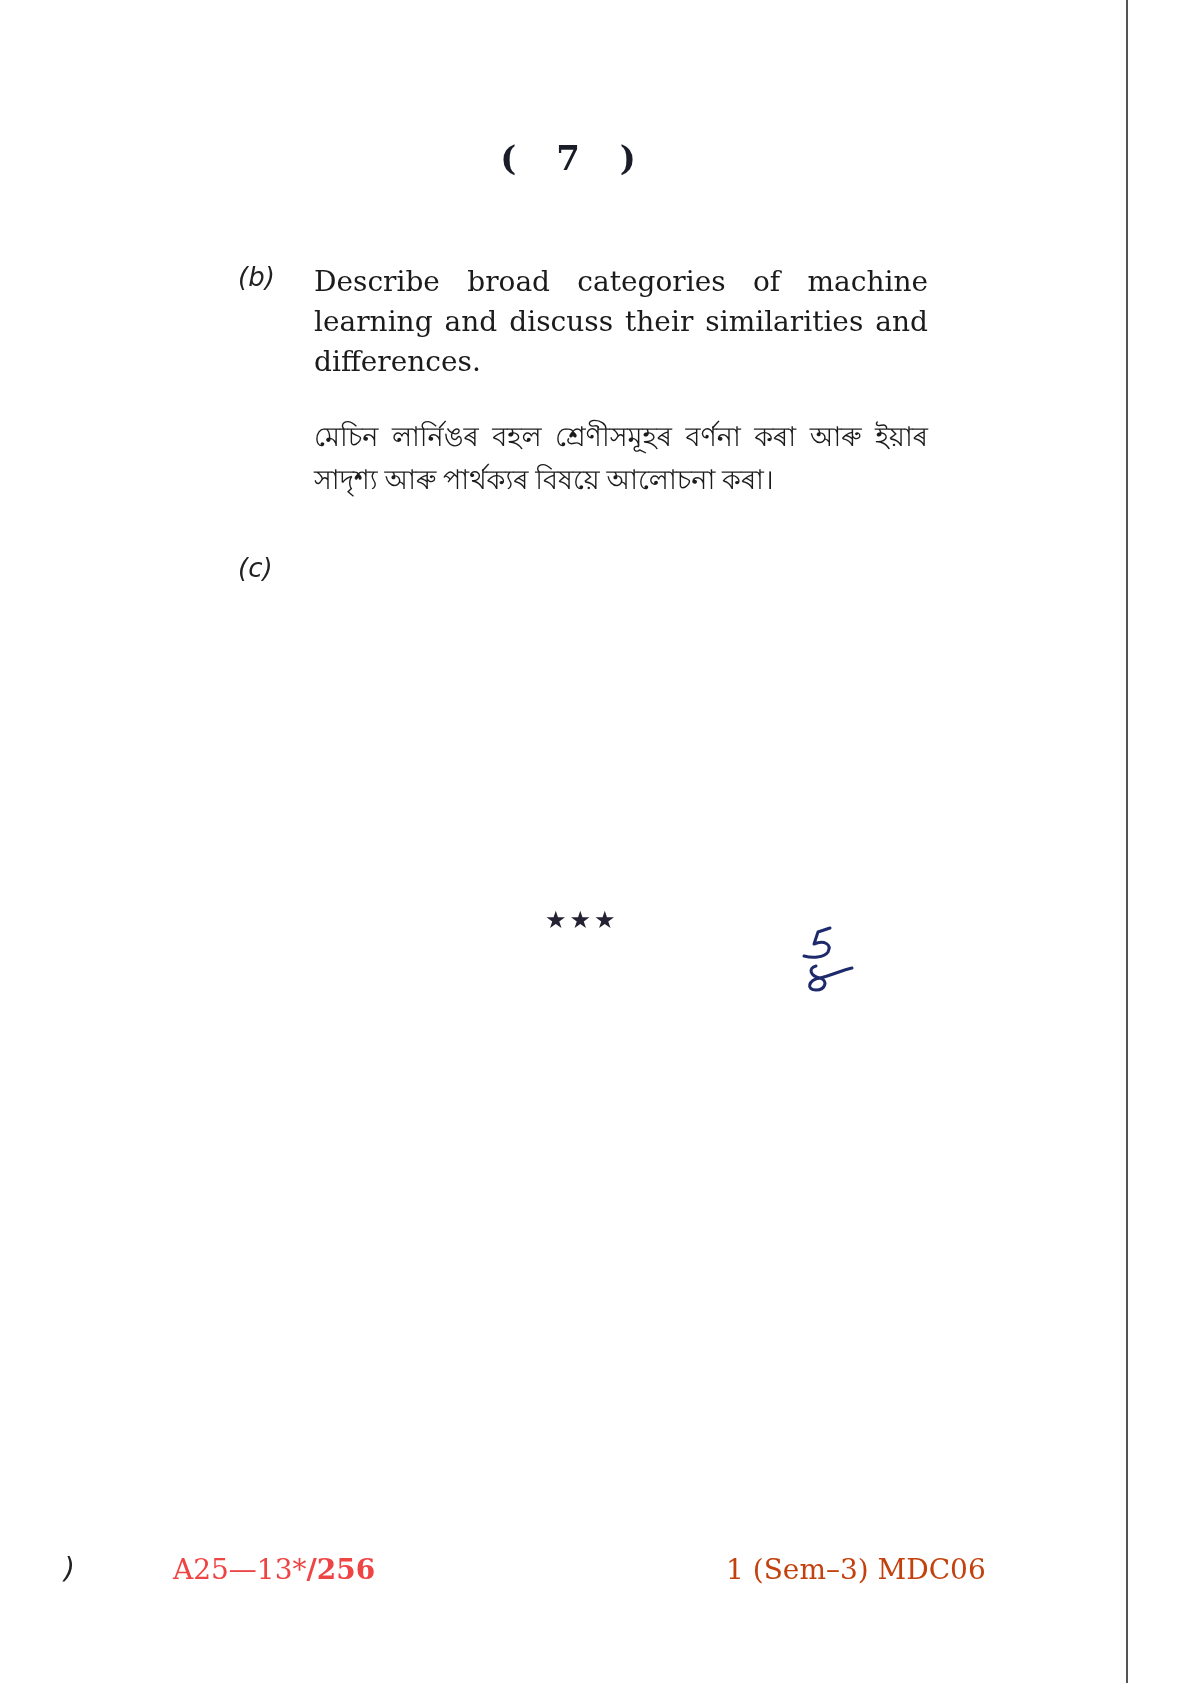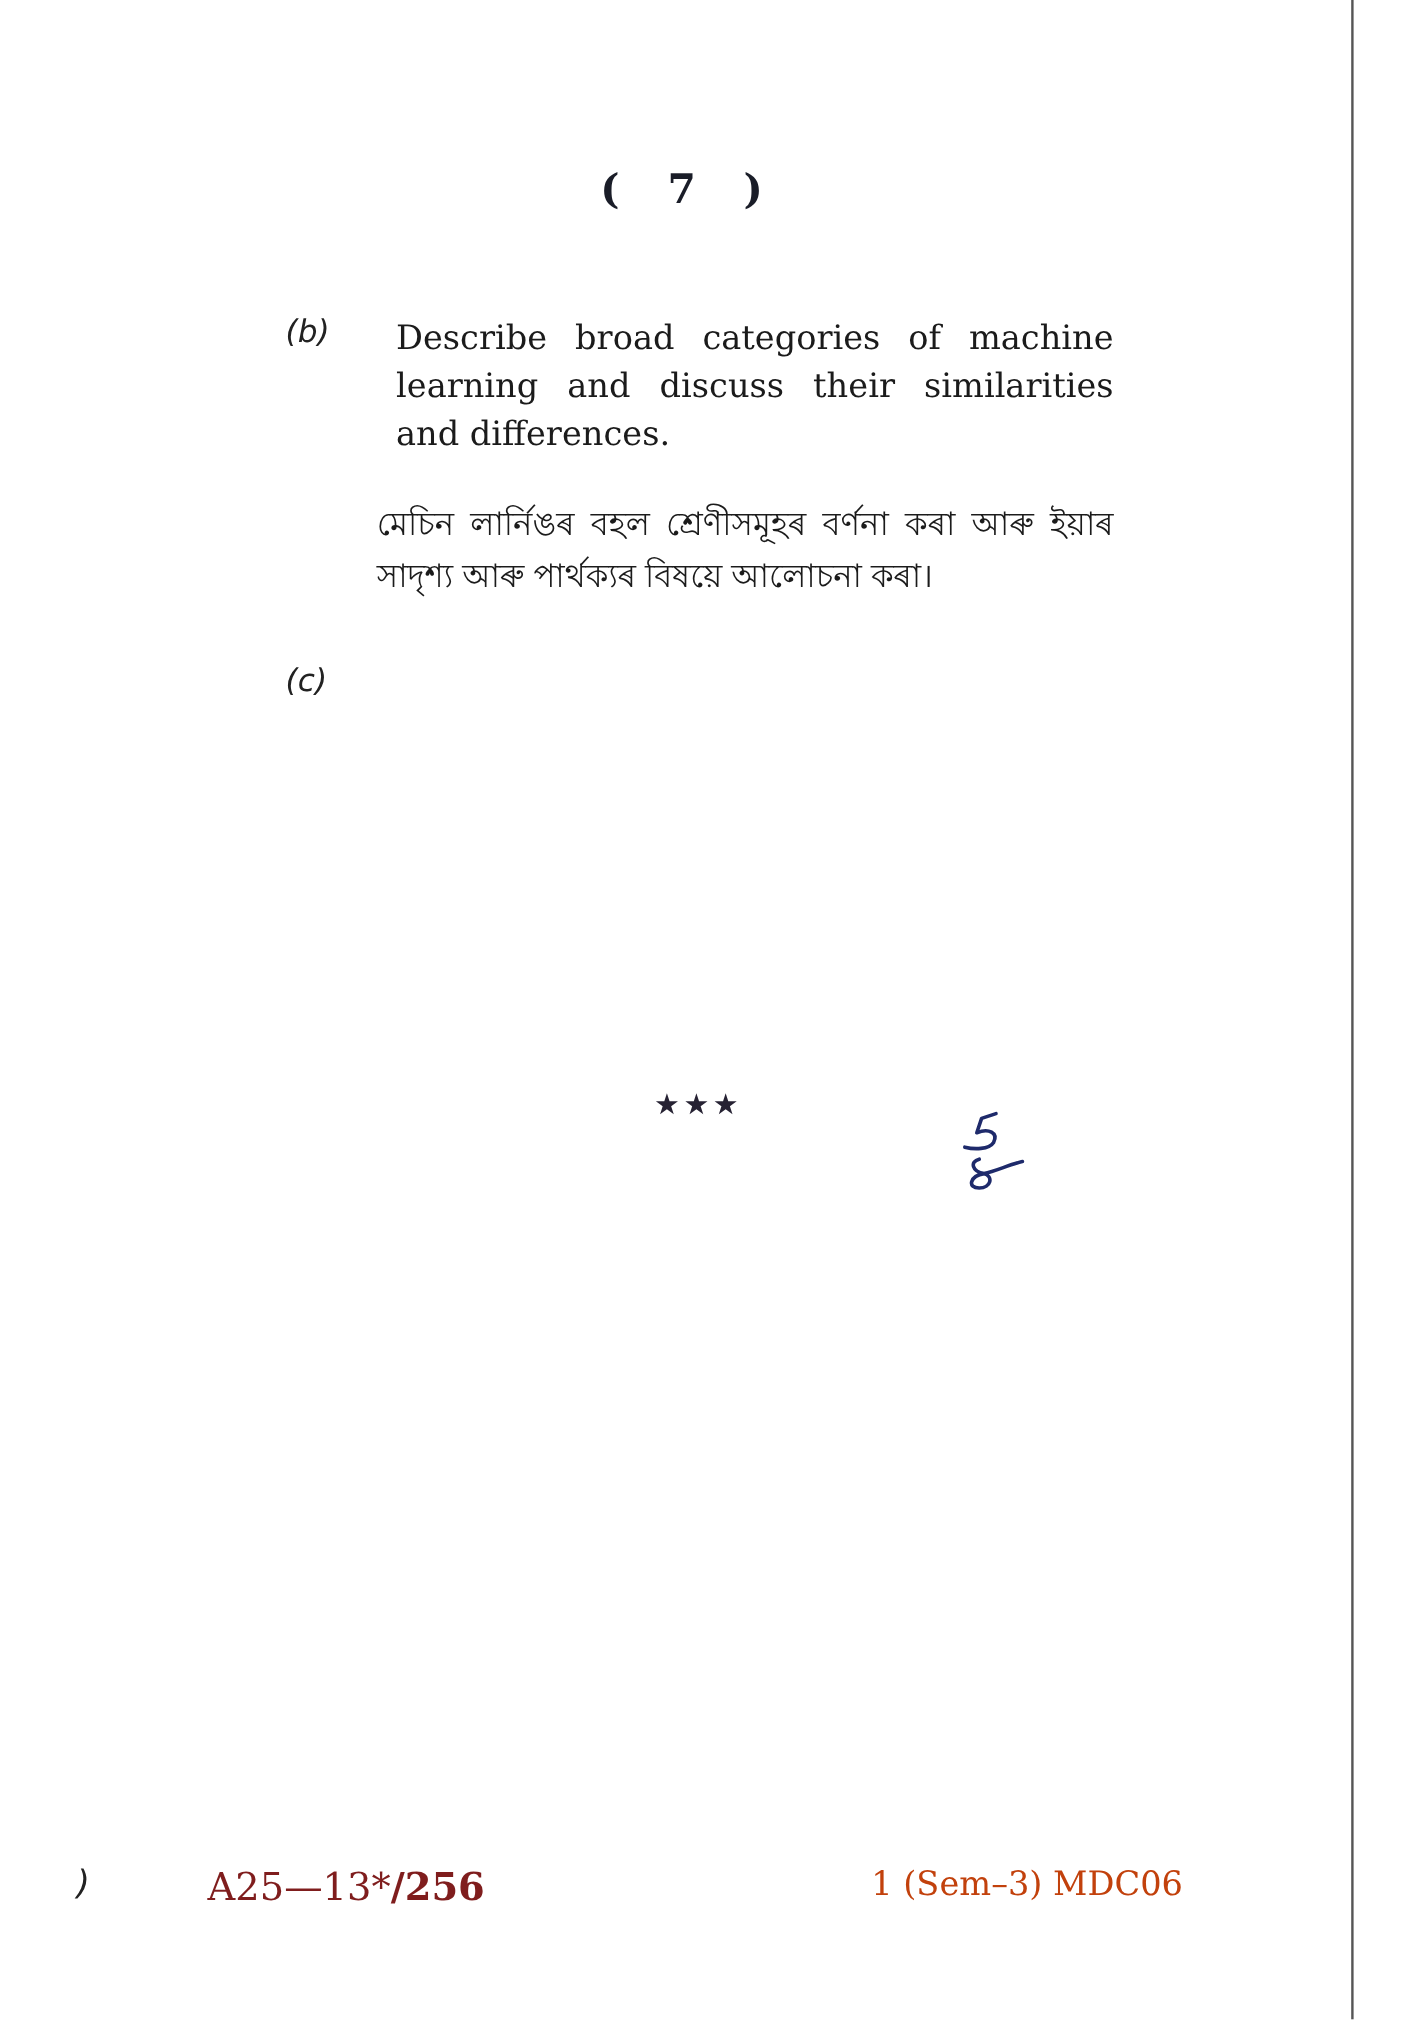--- a/index.html
+++ b/index.html
@@ -32,45 +32,44 @@
   .q-label {
     position: absolute; left: 0; top: 0;
     font-family: "DejaVu Sans", sans-serif;
     font-style: italic; font-size: 26px; color: #222;
   }
   .q-body { margin-left: 76px; }
   .q-en {
     font-size: 28px; line-height: 40px;
     text-align: justify; text-align-last: left;
     color: #1b1b1b;
-    margin-left: 16px;
   }
   .q-as {
     margin-top: 34px;
-    font-family: Liberation Sans, sans-serif;
+    font-family: Liberation Serif, serif;
     font-size: 27px; line-height: 43px;
     text-align: justify; text-align-last: left;
     color: #1b1b1b;
   }
   .end-stars {
     position: absolute; top: 906px; left: 545px;
     font-size: 24px; letter-spacing: 3px; color: #262233;
     font-family: "DejaVu Sans", sans-serif;
   }
   .handwritten {
     position: absolute; left: 790px; top: 918px; width: 80px; height: 80px;
   }
   .footer-mark {
     position: absolute; left: 64px; top: 1552px;
     font-size: 28px; font-style: italic; color: #222;
     font-family: "DejaVu Sans", sans-serif;
   }
   .footer-left {
     position: absolute; left: 173px; top: 1553px;
-    font-size: 32px; color: #7f1d1d;
+    font-size: 28px; color: #ef4444;
   }
   .footer-left .bold { font-weight: bold; }
   .footer-right {
     position: absolute; left: 726px; top: 1553px;
     font-size: 28px; color: #c2410c;
   }
 </style>
 </head>
 <body>
 

